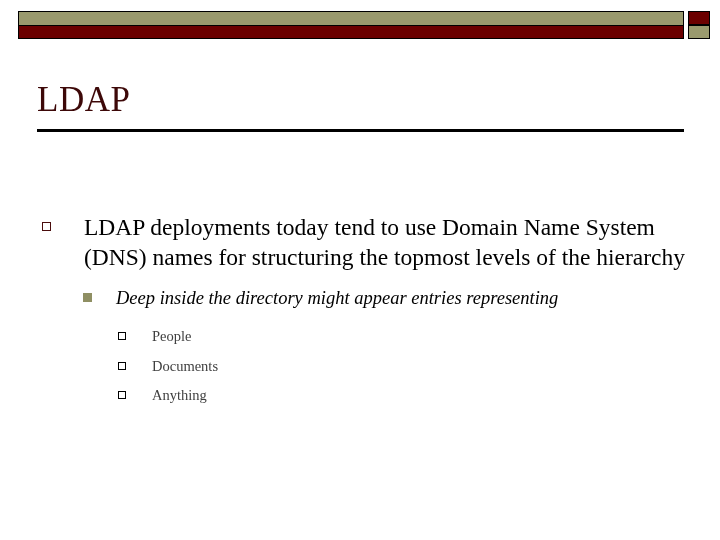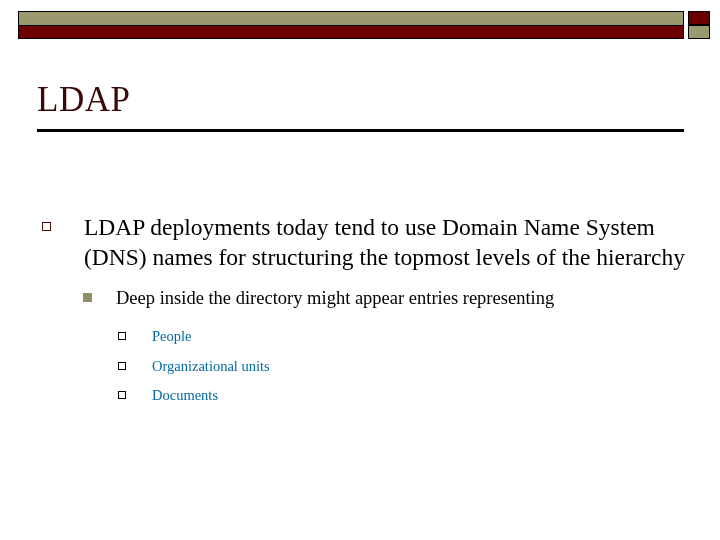--- a/index.html
+++ b/index.html
@@ -114,41 +114,42 @@
 
   
   .lvl2 {
     position: relative;
     margin-top: 12px;
     padding-left: 116px;
     padding-right: 120px;
     font-size: 18.5px;
     line-height: 28px;
     color: #000000;
+    font-style: italic;
   }
   .lvl2 .marker {
     position: absolute;
     left: 83px;
     top: 9px;
     width: 9px;
     height: 9px;
     background: #8f8f63;
   }
 
   
   #lvl3-list {
     margin-top: 14px;
   }
   .lvl3 {
     position: relative;
     padding-left: 152px;
     padding-right: 52px;
     font-size: 14.5px;
     line-height: 21px;
-    color: #0369a1;
+    color: #404040;
     margin-bottom: 8.5px;
   }
   .lvl3 .marker {
     position: absolute;
     left: 118px;
     top: 6px;
     width: 8px;
     height: 8px;
     border: 1.3px solid #000000;
     box-sizing: border-box;
@@ -185,21 +186,20 @@
       <span class="txt">Deep inside the directory might appear entries representing</span>
     </div>
 
     <div id="lvl3-list">
       <div class="lvl3">
         <span class="marker"></span>
         <span class="txt">People</span>
       </div>
       <div class="lvl3">
         <span class="marker"></span>
-        <span class="txt">Organizational units</span>
       </div>
       <div class="lvl3">
         <span class="marker"></span>
         <span class="txt">Documents</span>
       </div>
       <div class="lvl3">
         <span class="marker"></span>
         <span class="txt">Anything</span>
       </div>
     </div>

